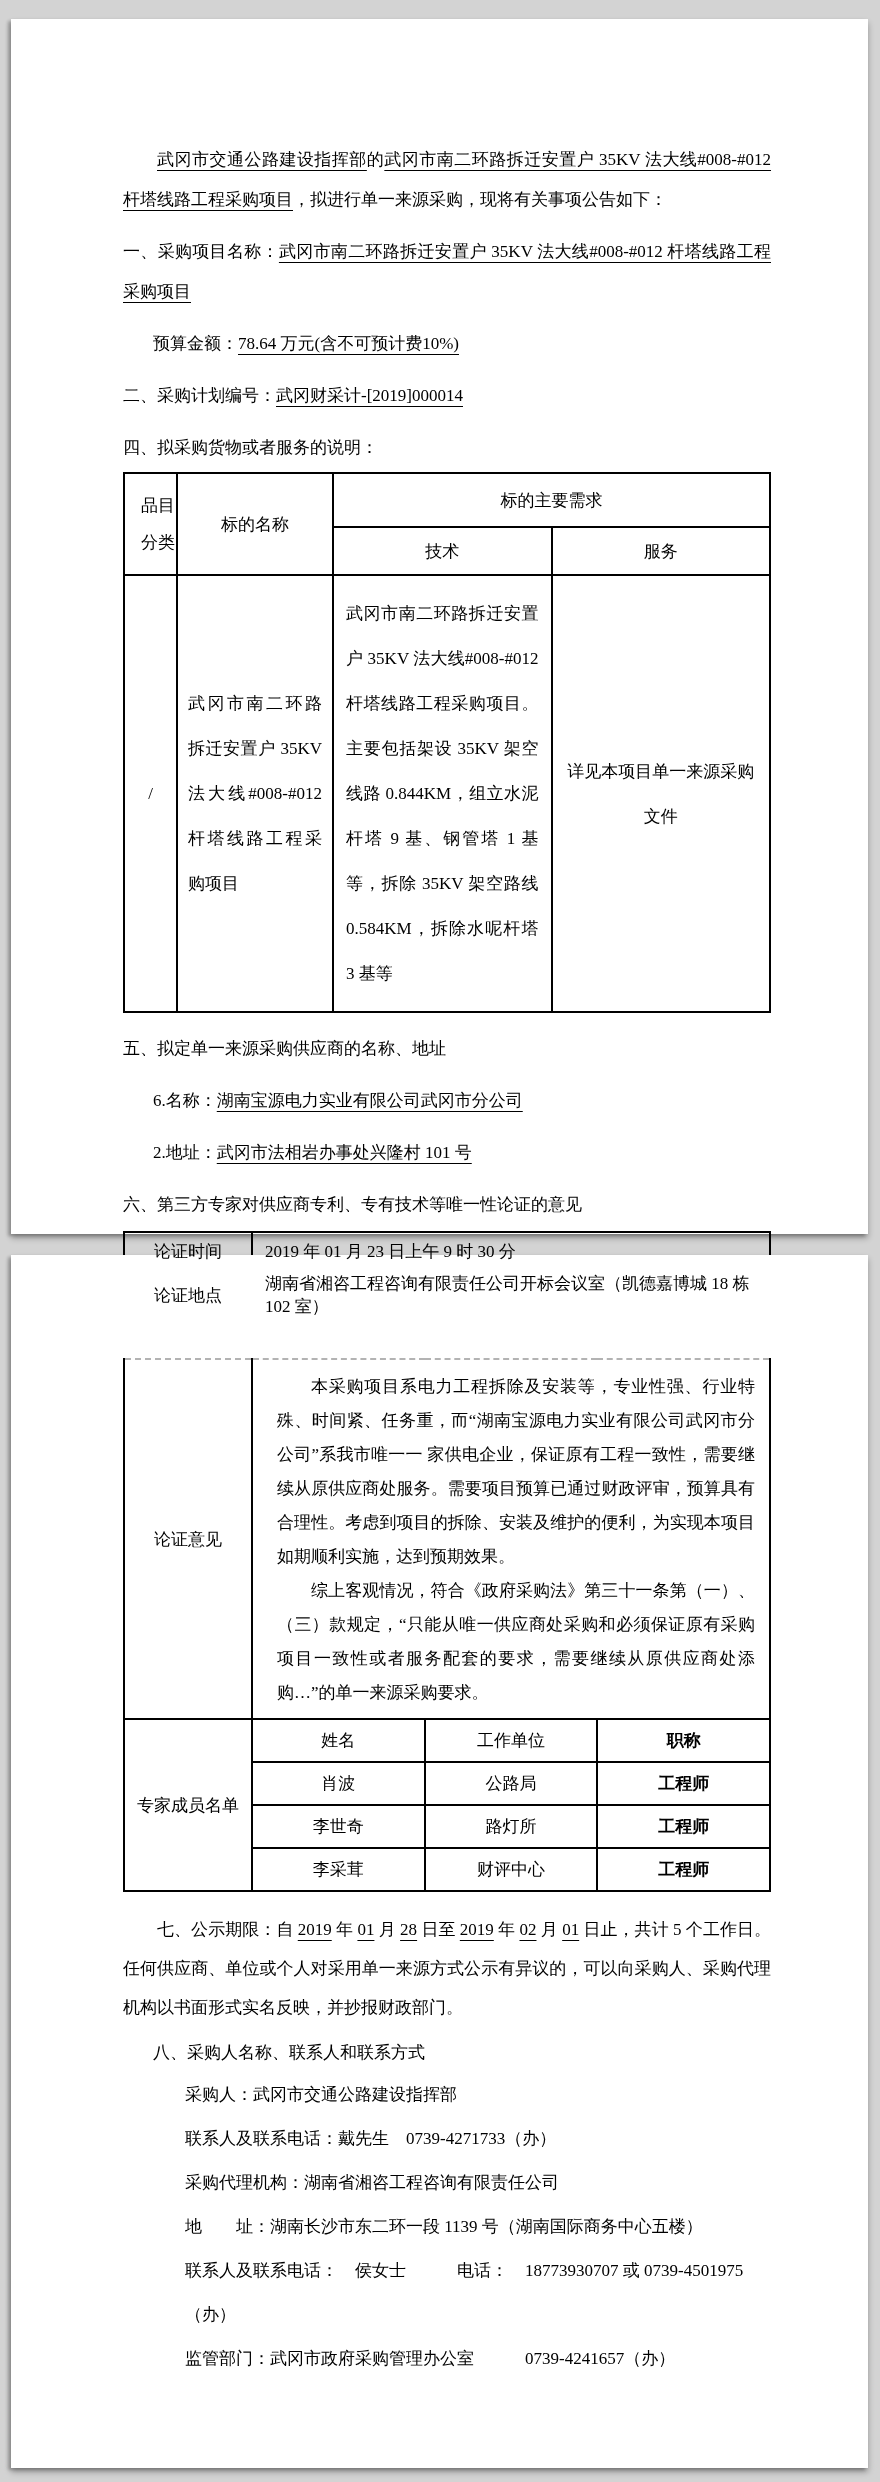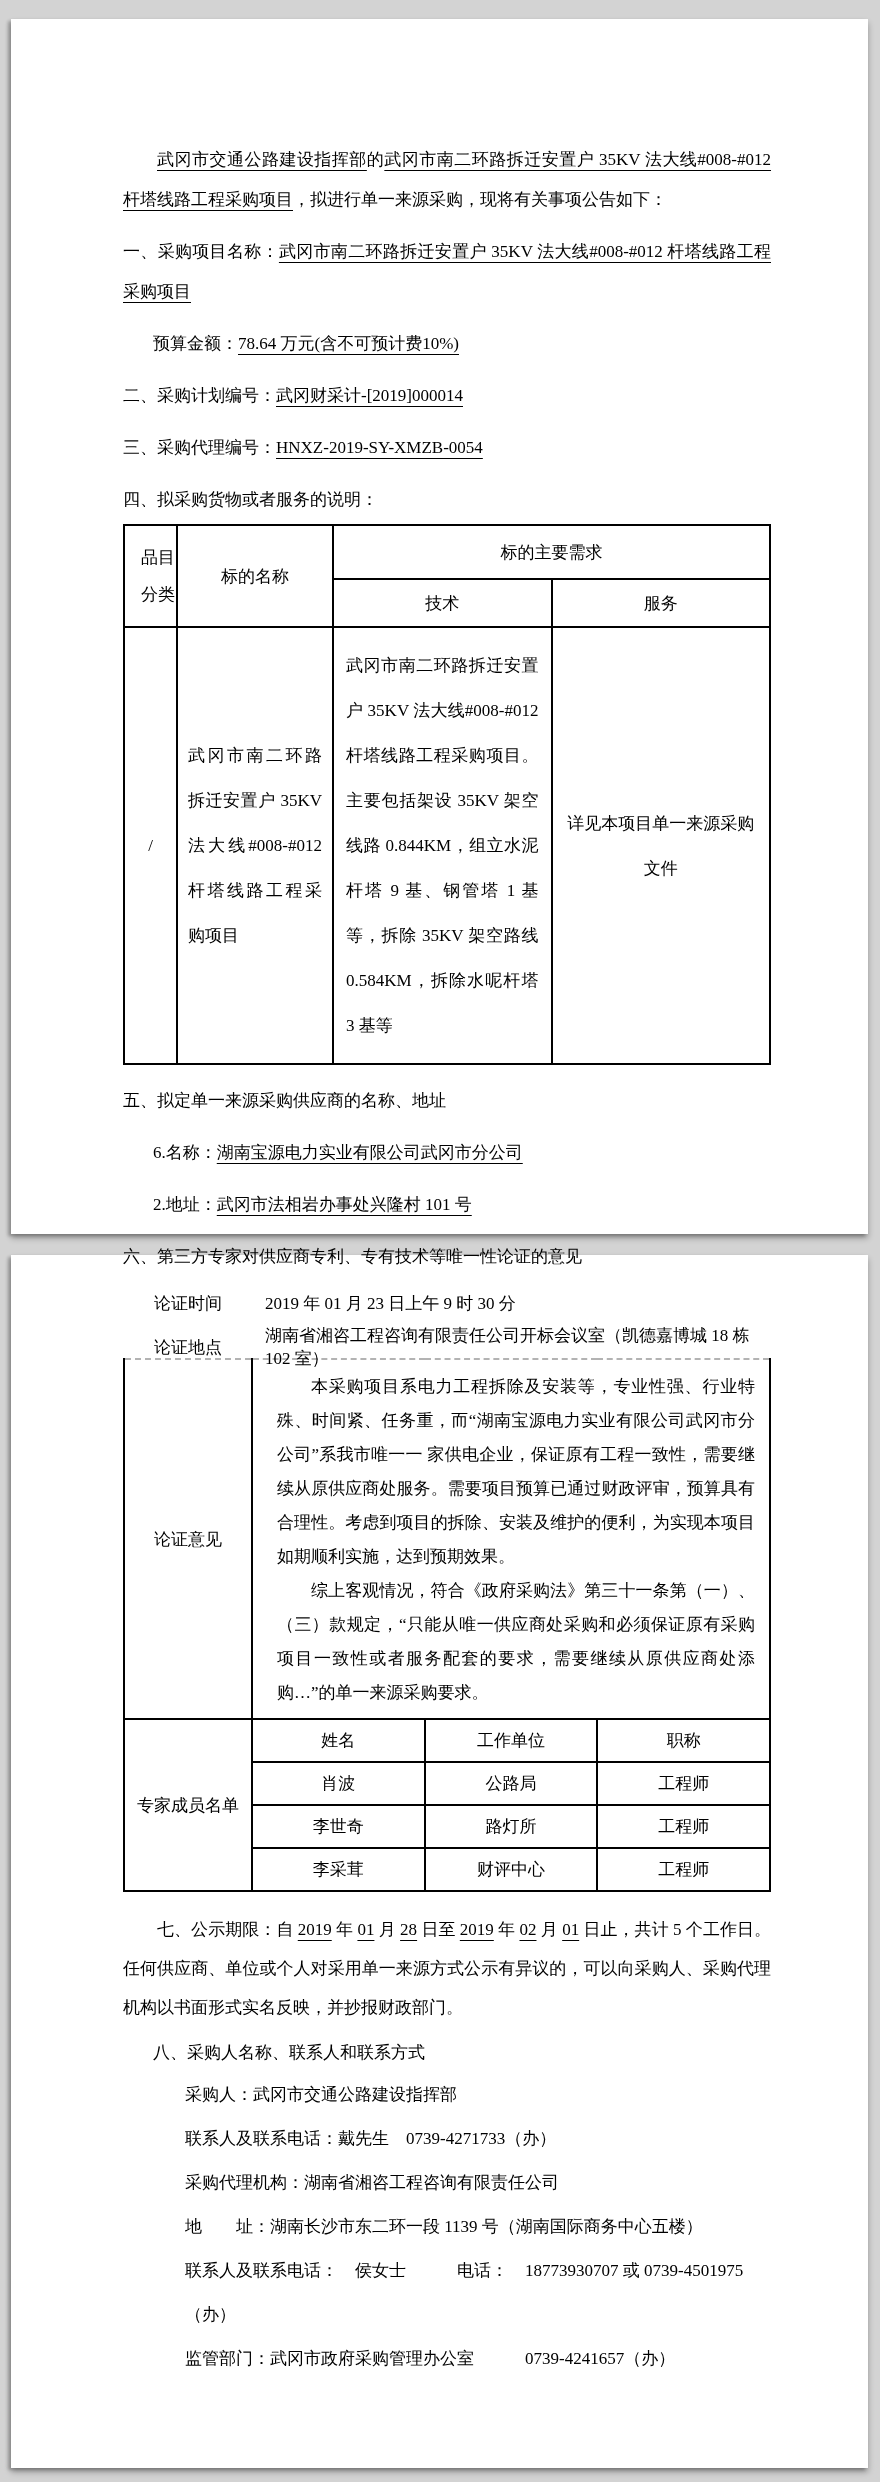--- a/index.html
+++ b/index.html
@@ -53,21 +53,21 @@
   .demo-table .c1 { width:124px; text-align:center; }
   .demo-table td { height:35px; }
   .demo-table .val { padding:0 12px; text-align:left; }
 
   
   .cont-table td { }
   .cont-table tr.first > td { border-top:2px dashed #b3b3b3; }
   .cont-table .c1 { width:124px; text-align:center; }
   .cont-table .c2 { width:102px; text-align:center; }
   .cont-table .c3 { width:287px; text-align:center; }
-  .cont-table .c4 { width:135px; text-align:center; }
+  .cont-table .c4 { width:135px; text-align:center;font-weight:bold; }
   .cont-table .erow td { height:39px; }
   .opinion-cell { padding:10px 14px 8px 24px; }
   .opinion-cell p { margin:0; line-height:34px; text-indent:2em; text-align:justify; }
 
   p.p7 { margin:18px 0 0 0; line-height:39px; text-indent:2em; text-align:justify; }
   p.h8 { margin:6px 0 0 0; line-height:40px; padding-left:30px; }
   p.l8 { margin:0; line-height:44px; padding-left:62px; }
 </style>
 </head>
 <body>
@@ -78,21 +78,20 @@
     <div class="content">
 
       <p class="intro"><span class="u">武冈市交通公路建设指挥部</span><span>的</span><span class="u">武冈市南二环路拆迁安置户 35KV 法大线#008-#012 杆塔线路工程采购项目</span><span>，拟进行单一来源采购，现将有关事项公告如下：</span></p>
 
       <p class="docline"><span>一、采购项目名称：</span><span class="u">武冈市南二环路拆迁安置户 35KV 法大线#008-#012 杆塔线路工程采购项目</span></p>
 
       <p class="docline indent1"><span>预算金额：</span><span class="u">78.64 万元(含不可预计费10%)</span></p>
 
       <p class="docline"><span>二、采购计划编号：</span><span class="u">武冈财采计-[2019]000014</span></p>
 
-      <p class="docline"><span>三、采购代理编号：</span><span class="u">HNXZ-2019-SY-XMZB-0054</span></p>
 
       <p class="docline">四、拟采购货物或者服务的说明：</p>
 
       <table class="goods-table">
         <tbody>
             <tr class="hrow1">
           <td class="c1 hd cat-cell" rowspan="2">
             <div>品目</div>
             <div class="cat-line2">分类</div>
           </td>

